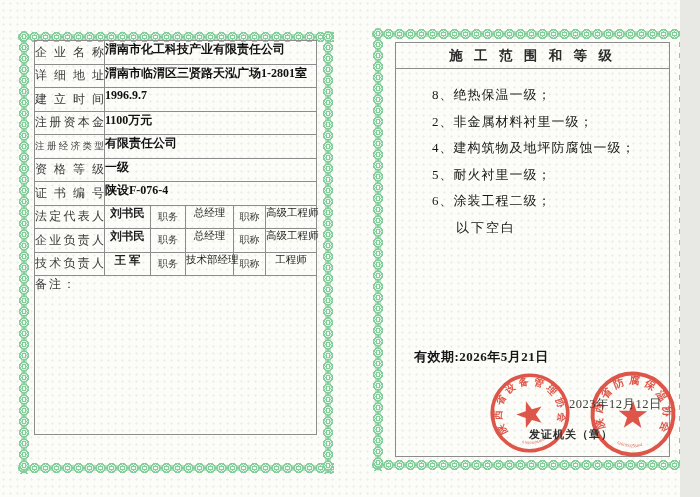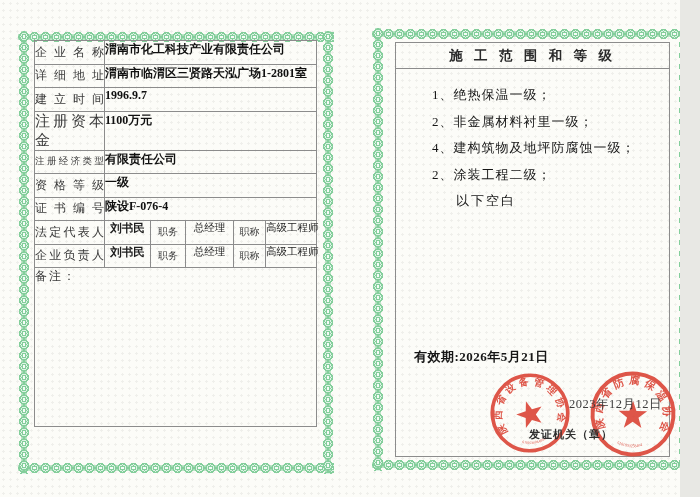--- a/index.html
+++ b/index.html
@@ -17,21 +17,21 @@
       radial-gradient(circle at 5.5px 6px, #f6fcf8 0 1.2px, #84ce9b 1.2px 2.6px, #def3e6 2.6px 3.6px, #84ce9b 3.6px 5.1px, rgba(132,206,155,0) 5.3px) left top/11px 12px repeat-x,
       linear-gradient(180deg, rgba(132,206,155,0) 0 3px, rgba(132,206,155,.5) 3px 9px, rgba(132,206,155,0) 9px 100%);}
   .lv{width:12px;background:
       radial-gradient(circle at 6px 5.5px, #f6fcf8 0 1.2px, #84ce9b 1.2px 2.6px, #def3e6 2.6px 3.6px, #84ce9b 3.6px 5.1px, rgba(132,206,155,0) 5.3px) left top/12px 11px repeat-y,
       linear-gradient(90deg, rgba(132,206,155,0) 0 3px, rgba(132,206,155,.5) 3px 9px, rgba(132,206,155,0) 9px 100%);}
   
   #left-table{position:absolute;left:34px;top:40px;width:282px;border-collapse:collapse;table-layout:fixed;background:transparent;}
   #left-table td{border:1px solid #8c8c8c;padding:0;overflow:visible;}
   tr.r td{height:22.5px;}
   td.lab{font-size:12px;color:#3a3a3a;text-align:justify;text-align-last:justify;padding:0 5px;letter-spacing:0;}
-  td.lab.s1{font-size:15px;margin-left:44px;}
+  td.lab.s1{font-size:12px;margin-left:44px;}
   td.lab.s2{font-size:9.5px;padding:0 2px;}
   td.val{font-size:12px;color:#101010;vertical-align:top;padding:1px 2px 0 4px;white-space:nowrap;font-weight:600;}
   td.pname{font-size:11.5px;font-weight:600;text-align:center;vertical-align:top;padding-top:1px;white-space:nowrap;}
   td.pduty{font-size:10px;color:#3a3a3a;text-align:center;vertical-align:middle;}
   td.pval{font-size:10.5px;font-weight:400;text-align:center;vertical-align:top;padding-top:1px;white-space:nowrap;}
   td.remark{height:158px;vertical-align:top;font-size:12px;color:#3a3a3a;padding:6px 8px;letter-spacing:2px;}
   
   #right-box{position:absolute;left:395px;top:42px;width:273px;height:413px;border:1px solid #8c8c8c;}
   #right-title{height:25px;line-height:25px;border-bottom:1px solid #8c8c8c;text-align:center;font-size:13.5px;letter-spacing:4px;color:#2a2a2a;font-weight:600;}
   #scope-list{padding:17px 0 0 36px;font-size:13px;color:#161616;}
@@ -104,40 +104,49 @@
       <td class="pval">高级工程师</td>
     </tr>
     <tr class="r">
       <td class="lab">企业负责人</td>
       <td class="pname">刘书民</td>
       <td class="pduty">职务</td>
       <td class="pval">总经理</td>
       <td class="pduty">职称</td>
       <td class="pval">高级工程师</td>
     </tr>
+    <tr class="r">
+      <td class="lab">技术负责人</td>
+      <td class="pname">王 军</td>
+      <td class="pduty">职务</td>
+      <td class="pval">技术部经理</td>
+      <td class="pduty">职称</td>
+      <td class="pval">工程师</td>
+    </tr>
     <tr>
       <td class="remark" colspan="6">备注：</td>
     </tr>
   </tbody>
     </table>
 
   <div>
     <div class="lace lh" style="left:372px;top:28px;width:318px;"></div>
     <div class="lace lh" style="left:372px;top:459px;width:318px;"></div>
     <div class="lace lv" style="left:372px;top:28px;height:443px;"></div>
     <div class="lace lv" style="left:678px;top:28px;height:443px;"></div>
   </div>
 
   <div id="right-box">
     <div id="right-title">施 工 范 围 和 等 级</div>
     <div id="scope-list">
-      <div class="item">1、绝热保温一级；</div>
+      <div class="item">8、绝热保温一级；</div>
       <div class="item">2、非金属材料衬里一级；</div>
       <div class="item">4、建构筑物及地坪防腐蚀一级；</div>
-      <div class="item">2、涂装工程二级；</div>
+      <div class="item">5、耐火衬里一级；</div>
+      <div class="item">6、涂装工程二级；</div>
       <div id="below-blank">以下空白</div>
     </div>
     <div id="validity">有效期:2026年5月21日</div>
   </div>
 
   <svg id="stamp-1" class="stamp" viewBox="0 0 100 100">
     <defs>
       <path id="arc1" d="M 23,73 A 35,35 0 1 1 77,73" fill="none"></path>
       <path id="num1" d="M 27,80 A 38,38 0 0 0 73,80" fill="none"></path>
     </defs>

